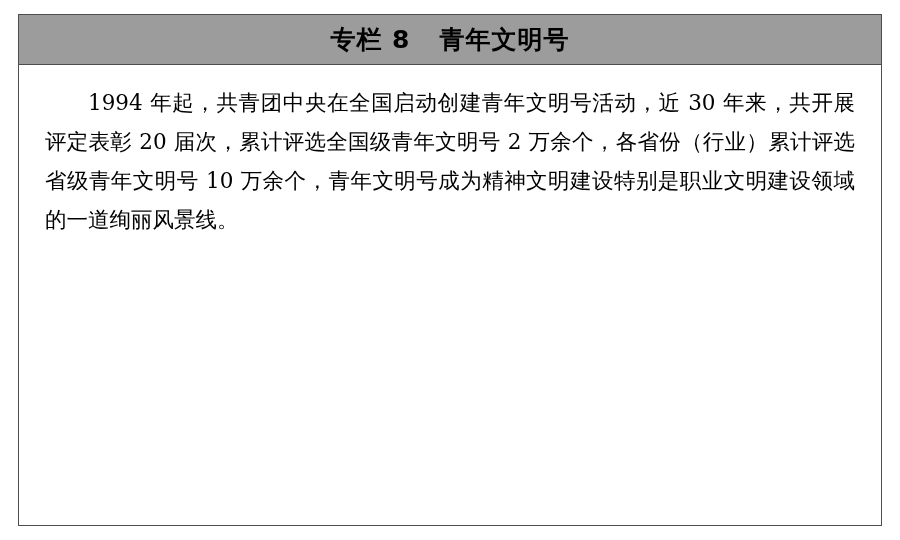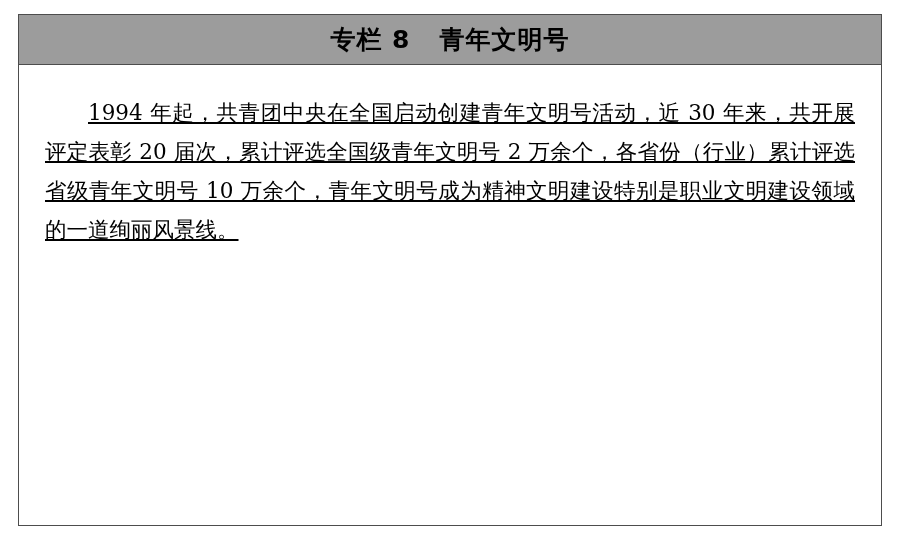--- a/index.html
+++ b/index.html
@@ -45,23 +45,22 @@
     padding: 18px 26px 10px 26px;
     box-sizing: border-box;
   }
   .para {
     font-size: 21.5px;
     line-height: 39px;
     color: #000000;
     text-align: justify;
     text-justify: inter-ideograph;
     text-indent: 2em;
-    margin: 10px 0 2px 0;
+    margin: 0 0 2px 0;
     letter-spacing: 0px;
-    text-decoration: underline;
   }
 </style>
 </head>
 <body>
 
 <div class="box">
   <div class="box-header">
     <div class="box-title">专栏 8   青年文明号</div>
   </div>
   <div class="box-body">

